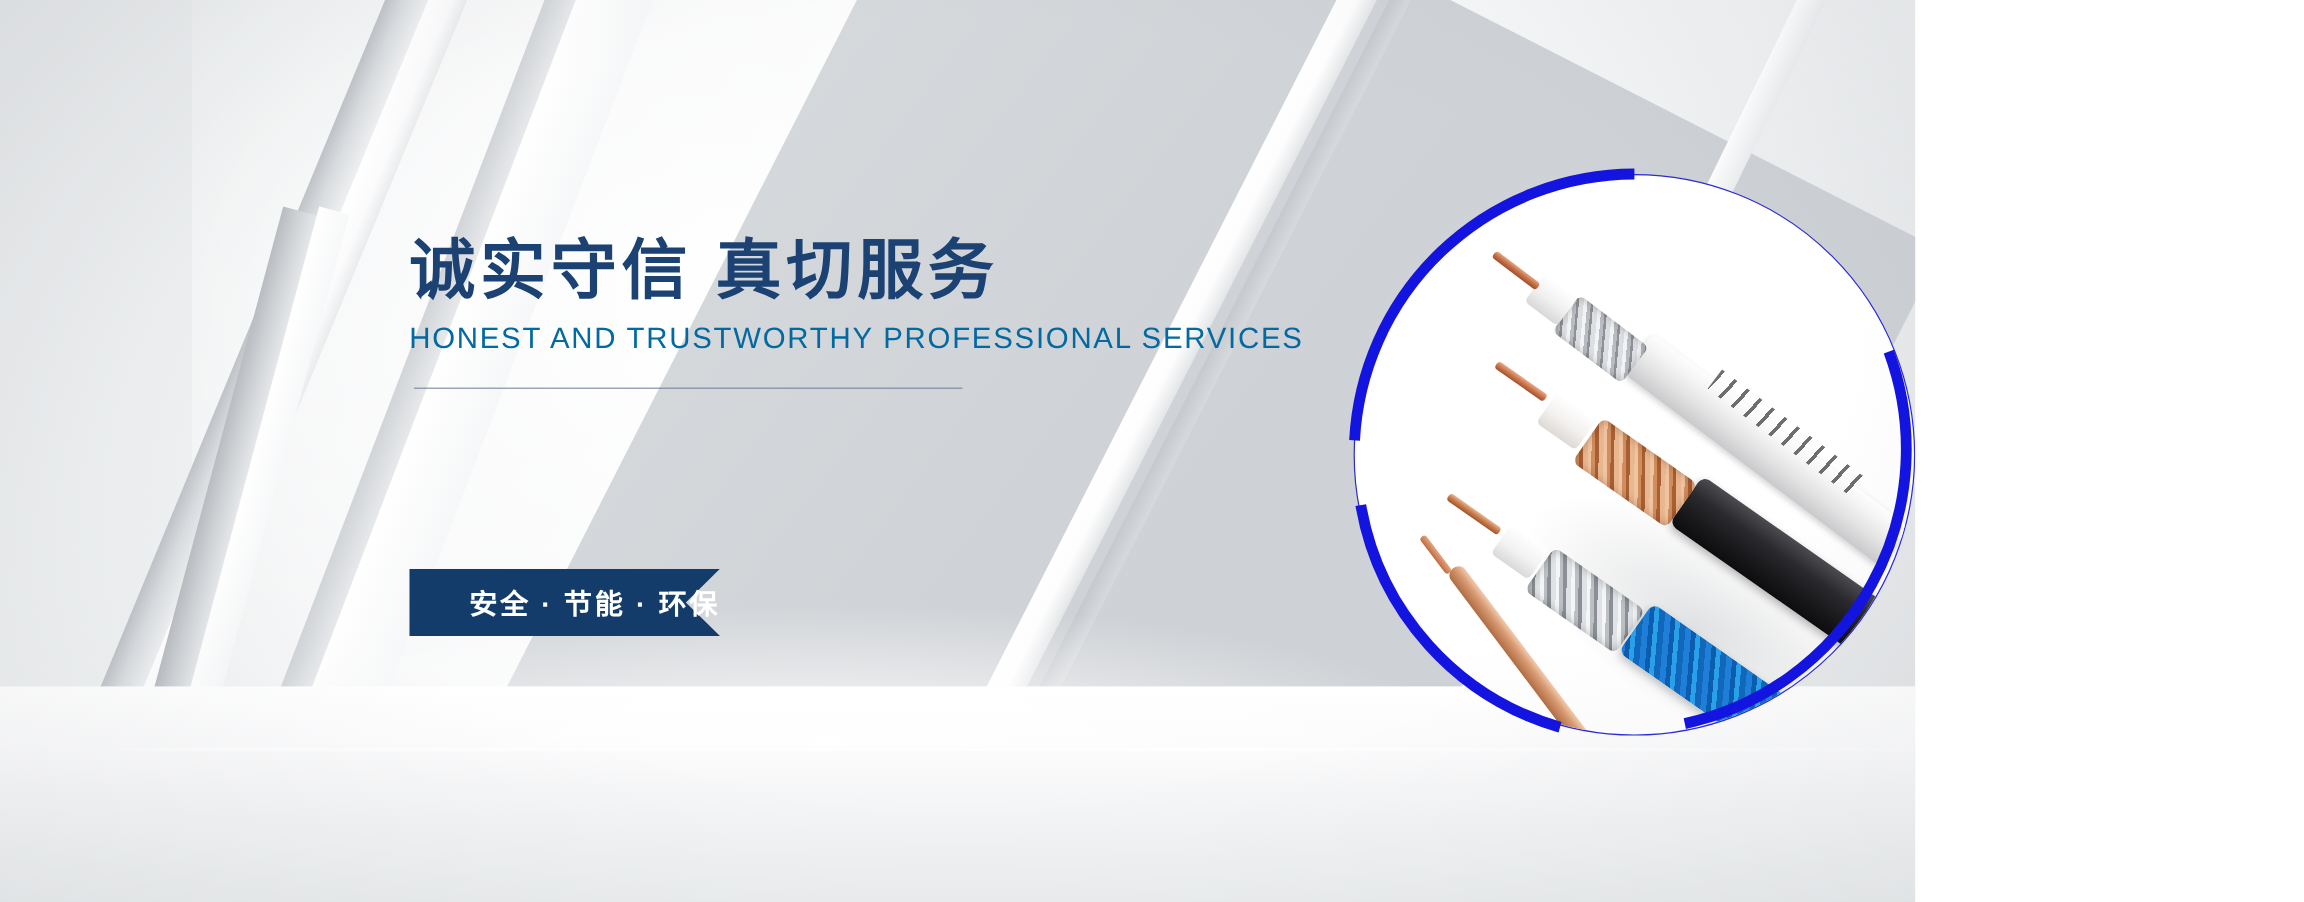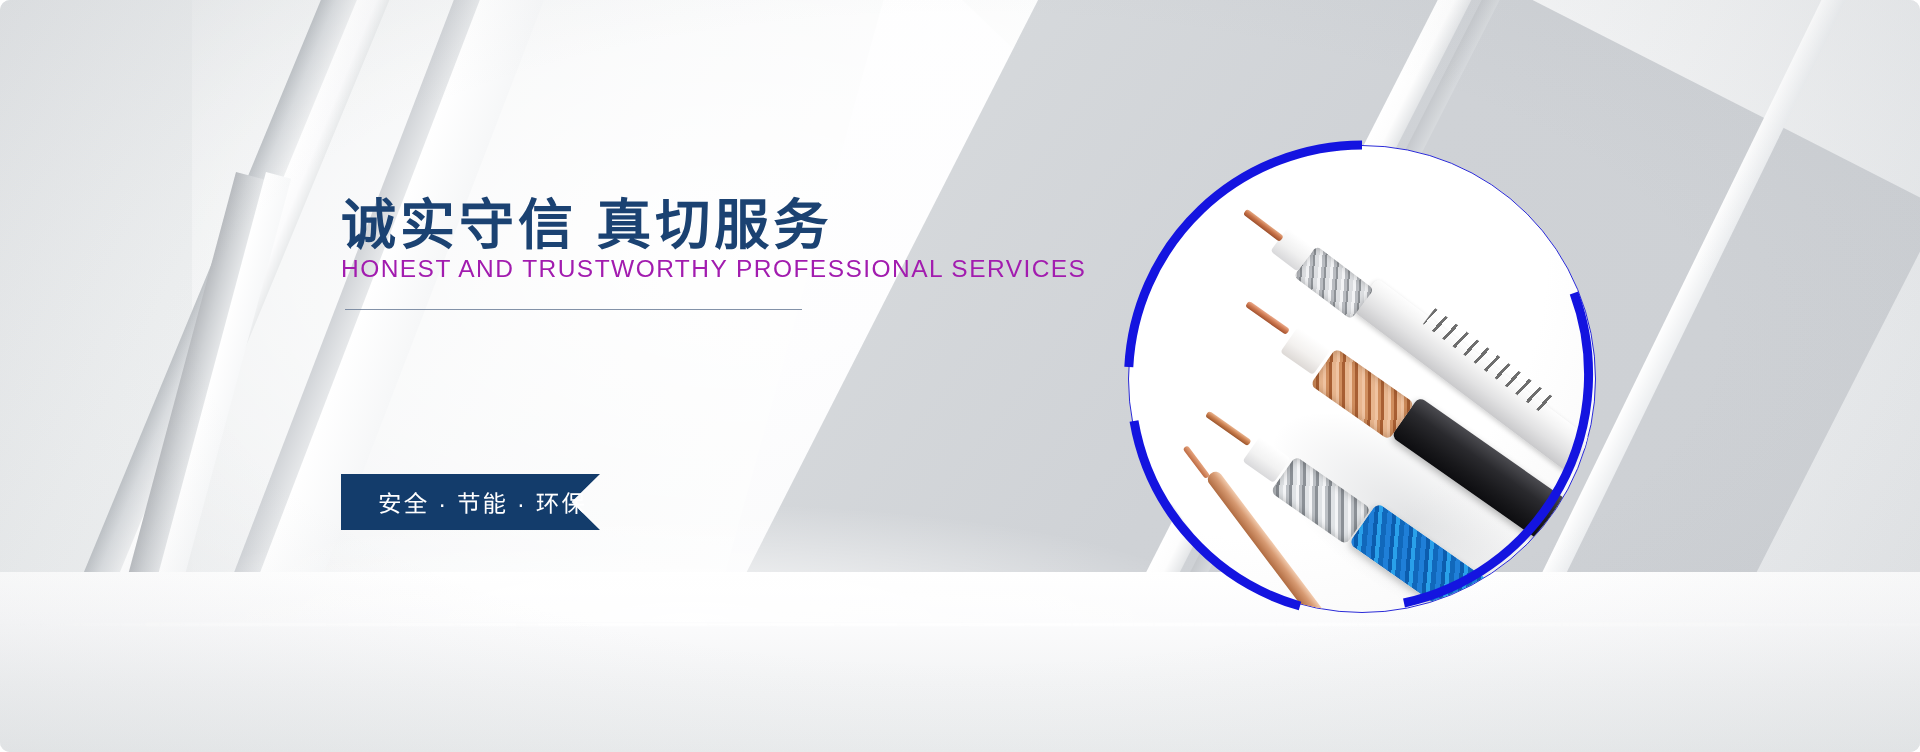--- a/index.html
+++ b/index.html
@@ -4,27 +4,26 @@
 <title>Banner</title>
 <style>
   html, body {
     margin: 0;
     padding: 0;
     background: #ffffff;
   }
 
   #banner {
     position: relative;
-    width: 1920px;
+    width: 1596px;
     height: 752px;
     overflow: hidden;
     font-family: "Liberation Sans", "DejaVu Sans", sans-serif;
     background: #eceef0;
     user-select: none;
-    border-radius: 10px;
   }
 
   
 
   .bg-base {
     position: absolute;
     inset: 0;
     background:
       linear-gradient(118deg,
         #e3e5e7 0%,
@@ -231,23 +230,24 @@
     font-size: 55px;
     line-height: 1.08;
     font-weight: 700;
     color: #1b4272;
     letter-spacing: 4px;
     white-space: nowrap;
     margin: 0;
   }
 
   .subhead-en {
+    margin-top: 14px;
     font-size: 24.5px;
     font-weight: 400;
-    color: #a21caf;
+    color: #0369a1;
     letter-spacing: 1.45px;
     white-space: nowrap;
   }
 
   .divider {
     margin-top: 26px;
     margin-left: 4px;
     width: 457px;
     height: 1px;
     background: #6d7f99;
@@ -273,26 +273,26 @@
     clip-path: polygon(0% 0%, 100% 0%, 89% 50%, 100% 100%, 0% 100%);
   }
   .ribbon-label {
     position: absolute;
     left: 341px;
     top: 474px;
     width: 259px;
     height: 56px;
     display: flex;
     align-items: center;
-    padding-left: 37px;
+    padding-left: 50px;
     box-sizing: border-box;
     font-size: 23.5px;
     letter-spacing: 2.2px;
     color: #ffffff;
-    font-weight: 400;
+    font-weight: 700;
     white-space: nowrap;
   }
 
   
 
   .circle-wrap {
     position: absolute;
     left: 1128px;
     top: 145px;
     width: 468px;

